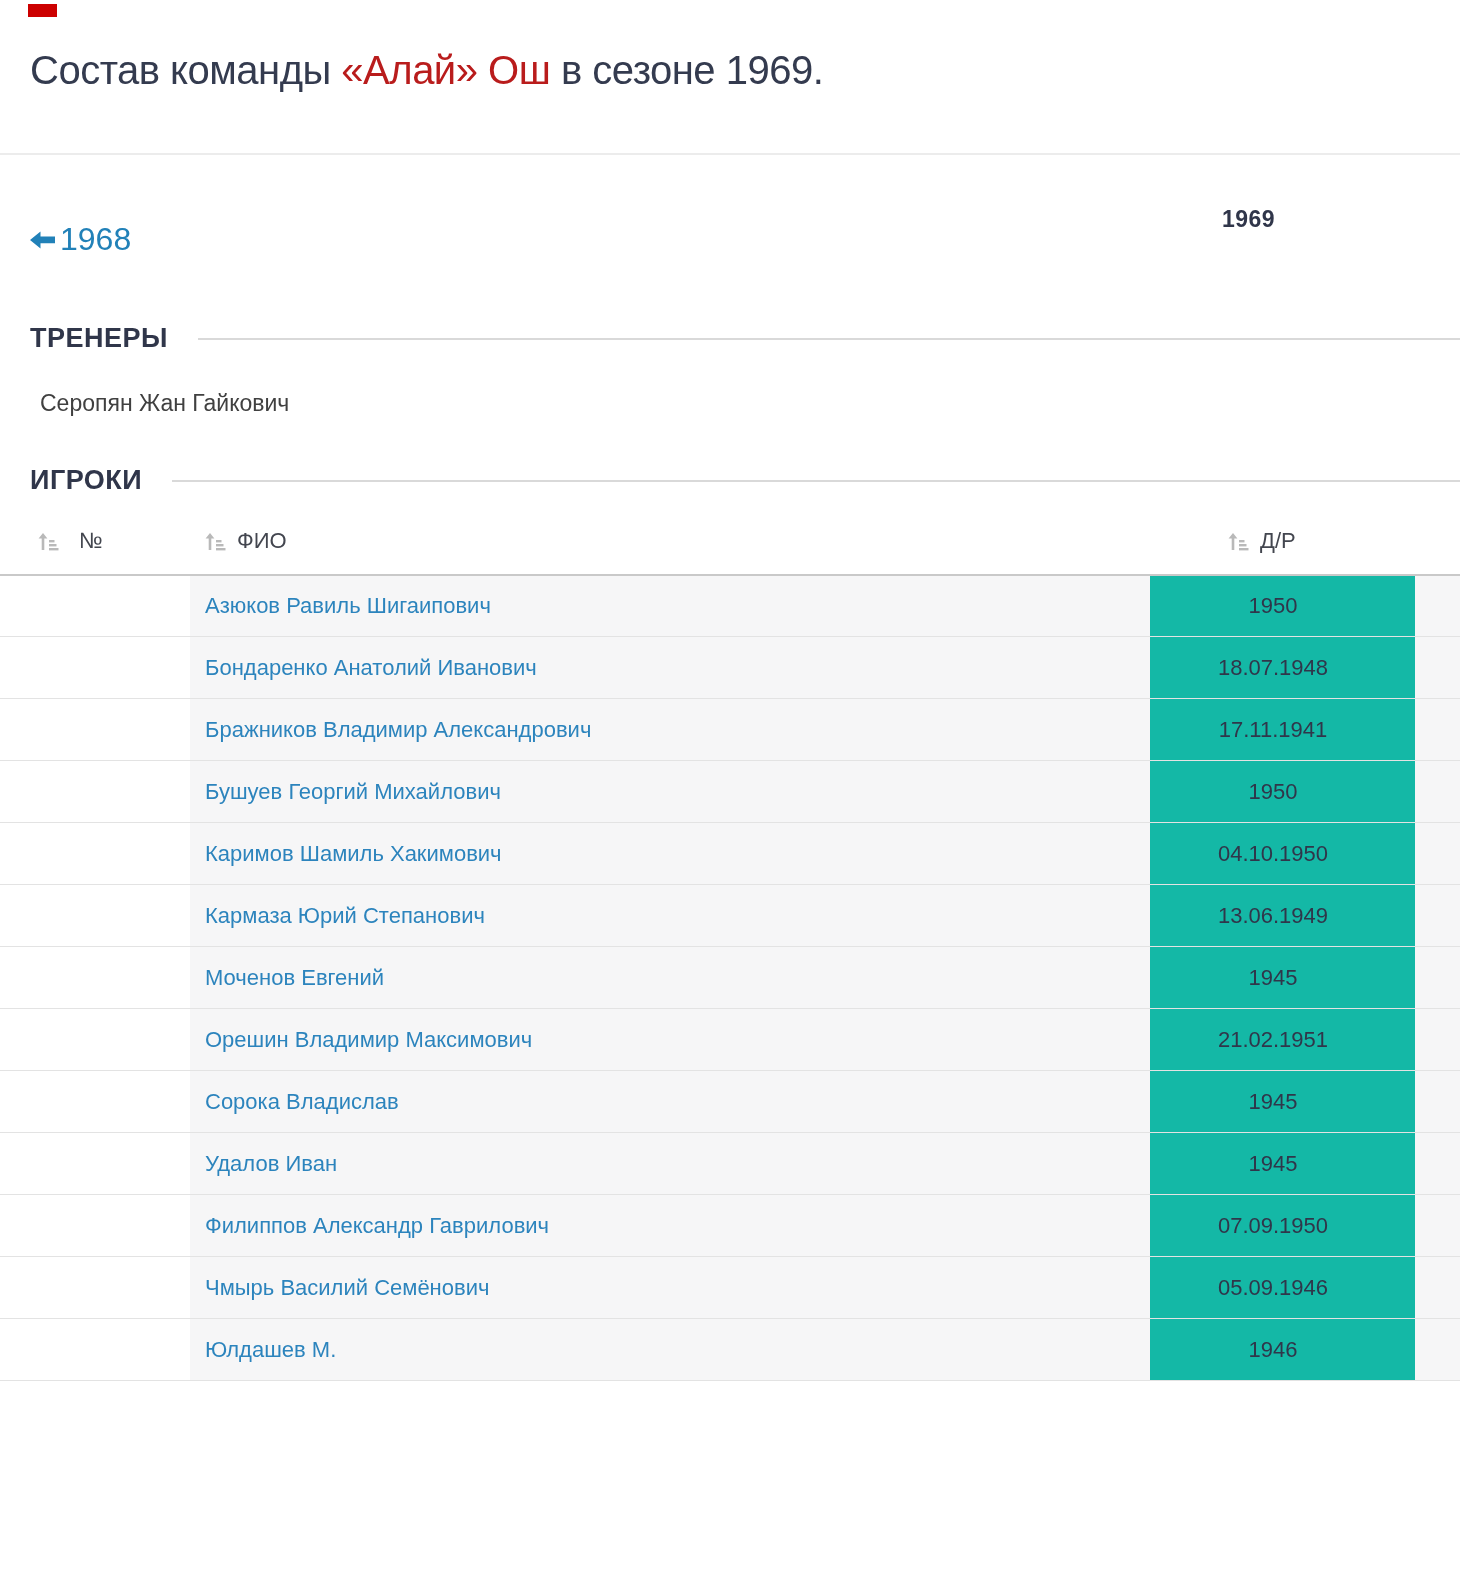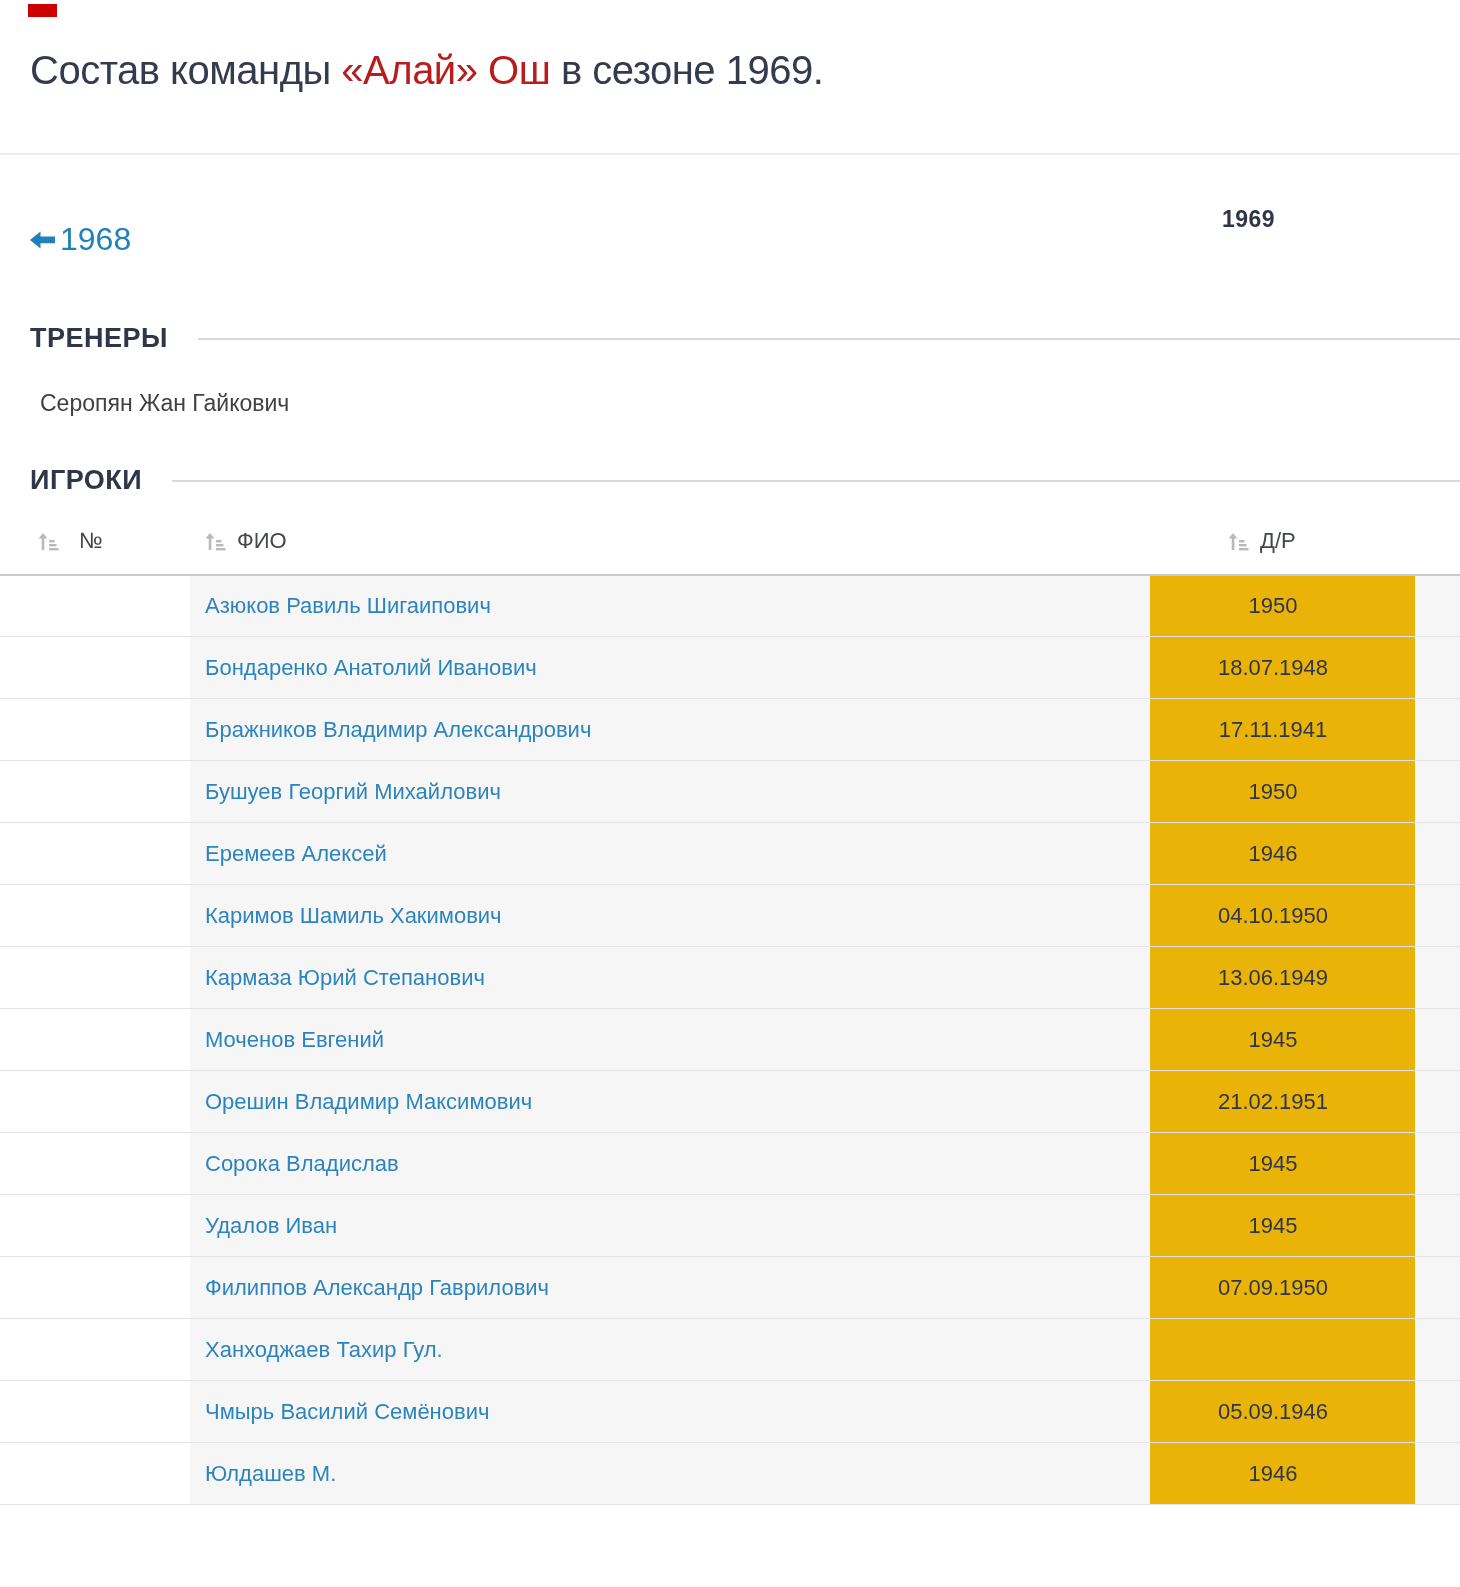--- a/index.html
+++ b/index.html
@@ -58,21 +58,21 @@
   thead th.h-dr  .hwrap{padding-left:78px;}
   thead th.h-num .hlabel{margin-left:20px;}
   thead th.h-fio .hlabel,thead th.h-dr .hlabel{margin-left:11px;}
   .sort-icon{display:inline-block;line-height:0;}
 
   tbody tr{height:62px;border-bottom:1px solid #e3e3e3;}
   tbody td{vertical-align:middle;font-size:22px;}
   td.c-num{background:#ffffff;}
   td.c-fio{background:#f6f6f7;padding-left:15px;}
   td.c-fio a{color:#2c84bd;}
-  td.c-dr{background:#eab308;text-align:center;color:#30364a;padding-right:20px;}
+  td.c-dr{background:#14b8a6;text-align:center;color:#30364a;padding-right:20px;}
   td.c-x{background:#f6f6f7;}
 </style>
 </head>
 <body>
 
 <div class="red-marker"></div>
 
 <h1 class="page-title"><span>Состав команды </span><a class="team-link">«Алай» Ош</a><span> в сезоне 1969.</span></h1>
 
 <div class="top-divider"></div>
@@ -190,28 +190,20 @@
 
   <tr>
     <td class="c-num"></td>
     <td class="c-fio">
       <a>Бушуев Георгий Михайлович</a>
     </td>
     <td class="c-dr">1950</td>
     <td class="c-x"></td>
   </tr>
 
-  <tr>
-    <td class="c-num"></td>
-    <td class="c-fio">
-      <a>Еремеев Алексей</a>
-    </td>
-    <td class="c-dr">1946</td>
-    <td class="c-x"></td>
-  </tr>
 
   <tr>
     <td class="c-num"></td>
     <td class="c-fio">
       <a>Каримов Шамиль Хакимович</a>
     </td>
     <td class="c-dr">04.10.1950</td>
     <td class="c-x"></td>
   </tr>
 
@@ -262,28 +254,20 @@
 
   <tr>
     <td class="c-num"></td>
     <td class="c-fio">
       <a>Филиппов Александр Гаврилович</a>
     </td>
     <td class="c-dr">07.09.1950</td>
     <td class="c-x"></td>
   </tr>
 
-  <tr>
-    <td class="c-num"></td>
-    <td class="c-fio">
-      <a>Ханходжаев Тахир Гул.</a>
-    </td>
-    <td class="c-dr"></td>
-    <td class="c-x"></td>
-  </tr>
 
   <tr>
     <td class="c-num"></td>
     <td class="c-fio">
       <a>Чмырь Василий Семёнович</a>
     </td>
     <td class="c-dr">05.09.1946</td>
     <td class="c-x"></td>
   </tr>
 

